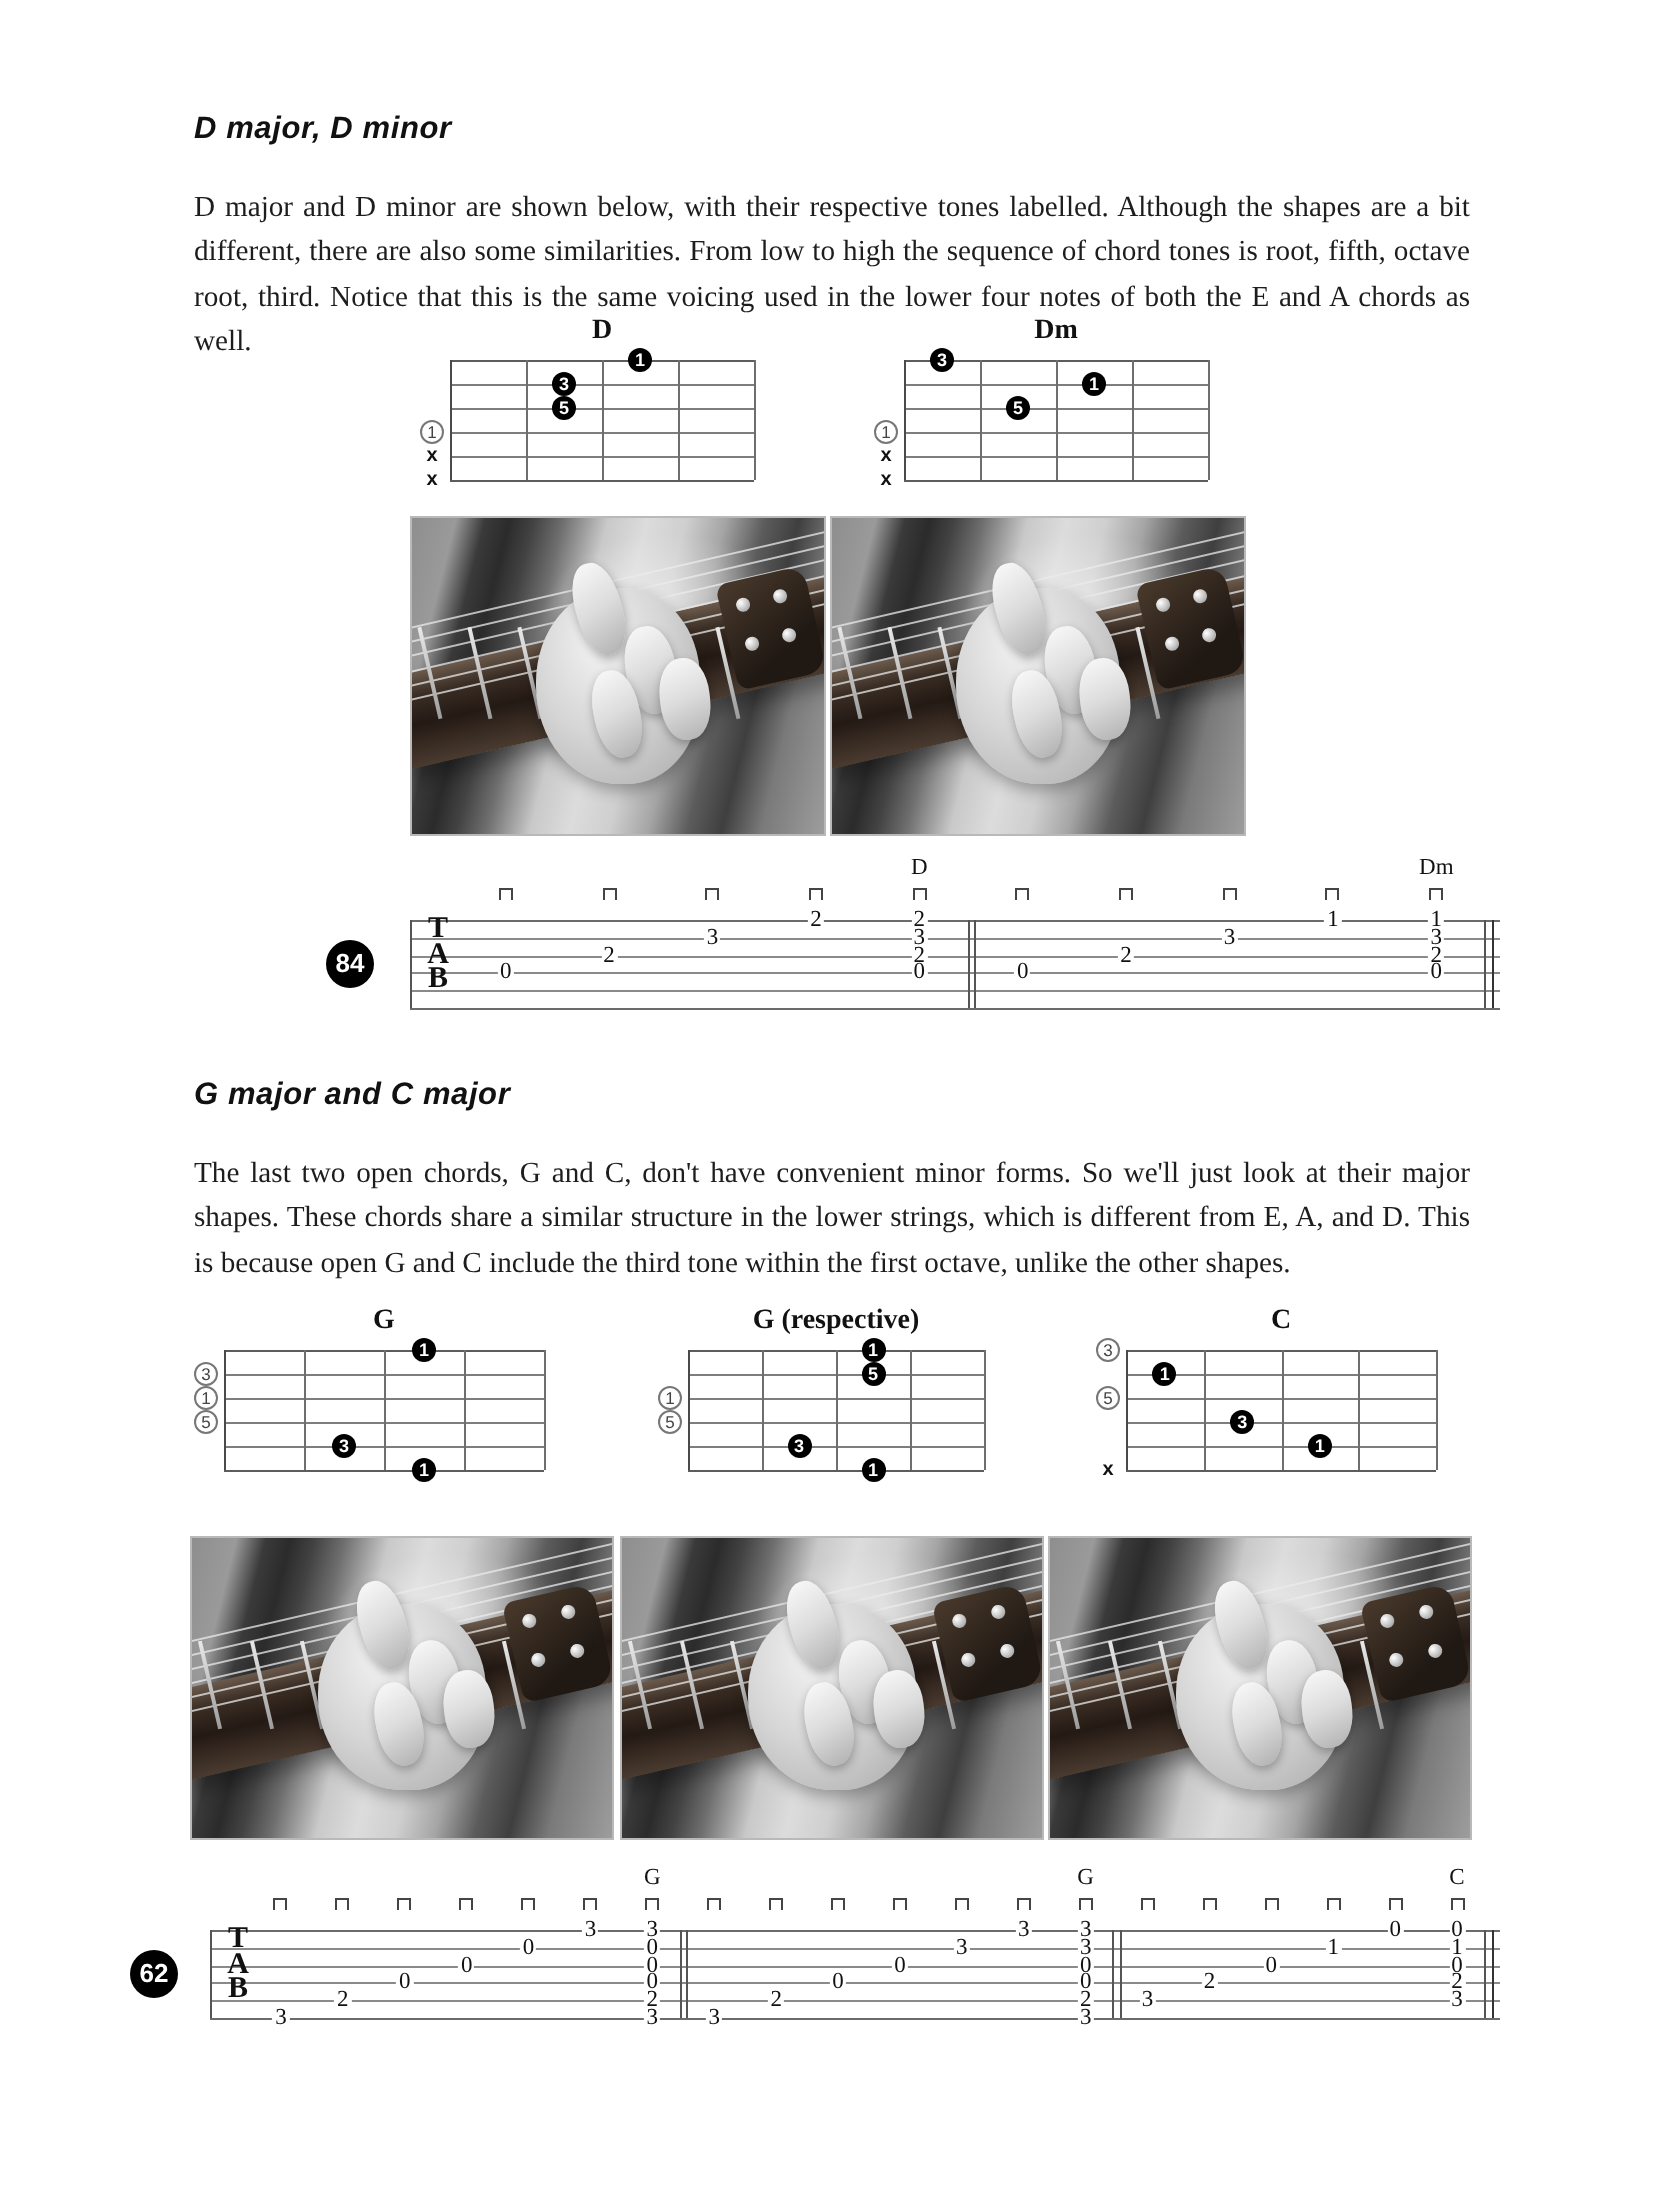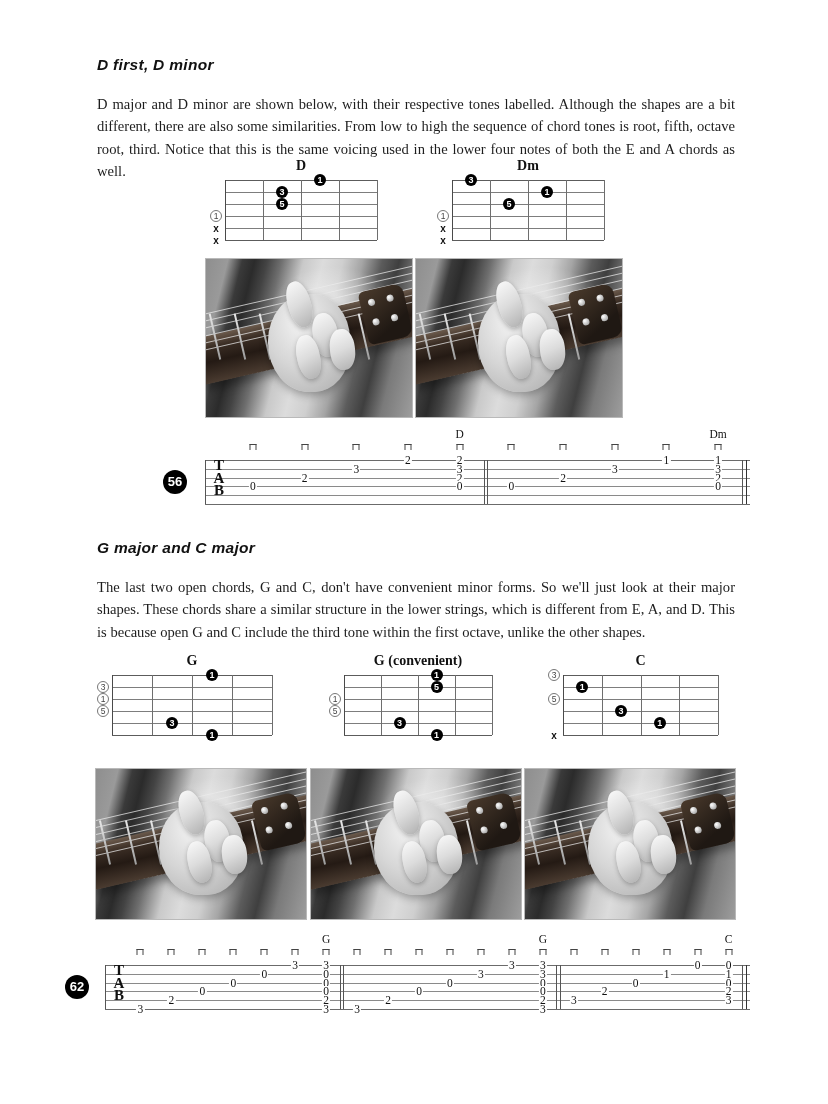--- a/index.html
+++ b/index.html
@@ -139,21 +139,21 @@
   .pagenum{
     position:absolute;left:0;right:0;text-align:center;
     font-family:"Liberation Serif", serif;font-size:12.5px;color:#333;
   }
 </style>
 </head>
 <body>
 
 <div class="page">
 
-  <div class="heading" style="left:97px;top:56px;">D first, D minor</div>
+  <div class="heading" style="left:97px;top:56px;">D major, D minor</div>
 
   <div class="para" style="left:97px;top:93px;width:638px;">D major and D minor are shown below, with their respective tones labelled. Although the shapes are a bit different, there are also some similarities. From low to high the sequence of chord  tones  is root, fifth, octave root, third. Notice that this is the same voicing used in the lower four notes of both the E and A chords as well.</div>
 
   <div id="chords-top">
       <div class="chordbox" style="left: 225px; top: 158px; width: 152px; height: 82px;">
         <div class="chordname" style="top: 0px;">D</div>
         <div class="grid" style="left: 0px; top: 22px; width: 152px; height: 60px;">
           <div class="str s1" style="top: 0px; width: 152px;"></div>
           <div class="str" style="top: 12px; width: 152px;"></div>
           <div class="str" style="top: 24px; width: 152px;"></div>
@@ -263,21 +263,21 @@
     </div>
 
   <div id="tab-top">
       <div class="tabwrap" style="left: 205px; top: 460px; width: 545px; height: 44px;">
         <div class="tabline outer" style="top: 0px; width: 545px;"></div>
         <div class="tabline" style="top: 8.8px; width: 545px;"></div>
         <div class="tabline" style="top: 17.6px; width: 545px;"></div>
         <div class="tabline" style="top: 26.4px; width: 545px;"></div>
         <div class="tabline" style="top: 35.2px; width: 545px;"></div>
         <div class="tabline outer" style="top: 44px; width: 545px;"></div>
-        <div class="tracknum" style="left: -30px; top: 22px;">56</div>
+        <div class="tracknum" style="left: -30px; top: 22px;">84</div>
         <div class="tabletter" style="left: 14px; top: 4.84px;">T</div>
         <div class="tabletter" style="left: 14px; top: 17.6px;">A</div>
         <div class="tabletter" style="left: 14px; top: 30.36px;">B</div>
         <div class="barline" style="left: 0px; top: 0px; height: 44px;"></div>
         <div class="stroke" style="left: 47.85px; top: -16px;"></div>
         <div class="stroke" style="left: 99.55px; top: -16px;"></div>
         <div class="stroke" style="left: 151.25px; top: -16px;"></div>
         <div class="stroke" style="left: 202.95px; top: -16px;"></div>
         <div class="stroke" style="left: 254.65px; top: -16px;"></div>
         <div class="tabnum" style="left: 47.85px; top: 26.4px;">0</div>
@@ -331,21 +331,21 @@
           <div class="fret" style="left: 160px; height: 60px;"></div>
           <div class="dot" style="left: 100px; top: 0px;">1</div>
           <div class="dot" style="left: 60px; top: 48px;">3</div>
           <div class="dot" style="left: 100px; top: 60px;">1</div>
           <div class="open" style="left: -9px; top: 12px;">3</div>
           <div class="open" style="left: -9px; top: 24px;">1</div>
           <div class="open" style="left: -9px; top: 36px;">5</div>
         </div>
       </div>
       <div class="chordbox" style="left: 344px; top: 653px; width: 148px; height: 82px;">
-        <div class="chordname" style="top: 0px;">G (convenient)</div>
+        <div class="chordname" style="top: 0px;">G (respective)</div>
         <div class="grid" style="left: 0px; top: 22px; width: 148px; height: 60px;">
           <div class="str s1" style="top: 0px; width: 148px;"></div>
           <div class="str" style="top: 12px; width: 148px;"></div>
           <div class="str" style="top: 24px; width: 148px;"></div>
           <div class="str" style="top: 36px; width: 148px;"></div>
           <div class="str" style="top: 48px; width: 148px;"></div>
           <div class="str s6" style="top: 60px; width: 148px;"></div>
           <div class="fret nut" style="left: 0px; height: 60px;"></div>
           <div class="fret" style="left: 37px; height: 60px;"></div>
           <div class="fret" style="left: 74px; height: 60px;"></div>

